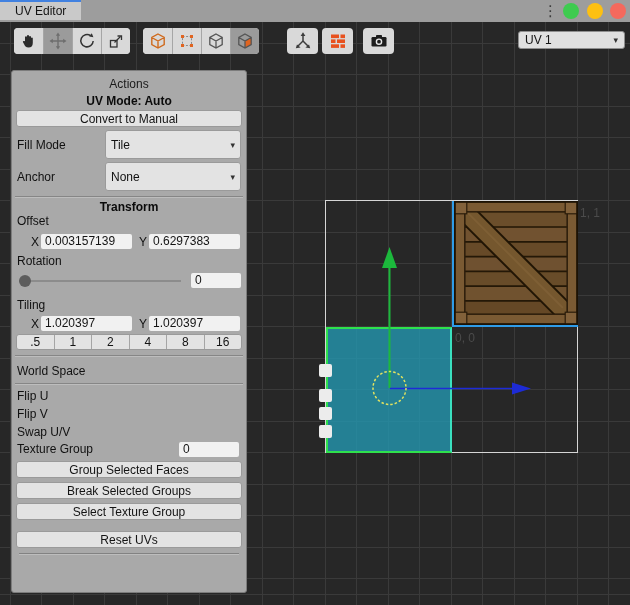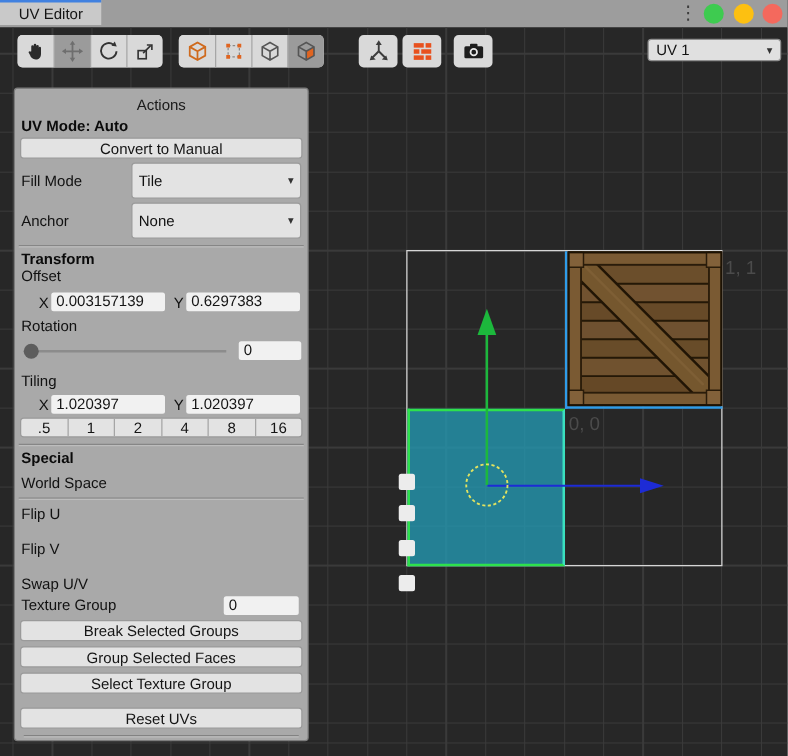--- a/index.html
+++ b/index.html
@@ -34,21 +34,21 @@
                display:flex; align-items:center; justify-content:center; }
   .uv-select { position:absolute; left:518px; top:9px; width:107px; height:18px; background:#e0e0e0;
                border:1px solid #8f8f8f; border-radius:3px; display:flex; align-items:center;
                padding:0 6px; font-size:12px; color:#141414; }
   .uv-select .arr { margin-left:auto; font-size:9px; color:#333; }
 
   
   .panel { position:absolute; left:11px; top:48px; width:236px; height:523px; background:#a9a9a9;
            border:1px solid #7c7c7c; border-radius:3px; padding:3px 3px 0 3px; z-index:5; }
   .panel-header { text-align:center; padding:3px 0 2px 0; color:#1a1a1a; }
-  .bold { font-weight:700; color:#0b0b0b; }
+  .bold { font-weight:700; color:#0b0b0b;text-align:center; }
   .p-line { padding:1px 2px; height:16px; line-height:14px; }
   .p-heading { padding:2px 2px 0 2px; height:15px; }
   .p-btn { height:17px; margin:1px 1px 0 1px; background:#e3e3e3; border:1px solid #9a9a9a; border-radius:3px;
            display:flex; align-items:center; justify-content:center; color:#141414; }
   .row { display:flex; align-items:center; margin-top:3px; padding:0 2px; }
   .row .lbl { width:88px; }
   .dropdown { flex:1; height:29px; background:#e3e3e3; border:1px solid #9a9a9a; border-radius:3px;
               display:flex; align-items:center; padding:0 5px; }
   .dropdown .arr { margin-left:auto; font-size:9px; color:#333; }
   .divider { margin-top:5px; height:2px; border-top:1px solid #868686; border-bottom:1px solid #bdbdbd; }
@@ -59,36 +59,36 @@
   .xy-row .field { flex:1; margin-right:5px; }
   .xy-row .field:last-child { margin-right:1px; }
   .slider-row { display:flex; align-items:center; margin-top:4px; padding:0 2px 0 4px; height:15px; }
   .slider-track { position:relative; flex:1; height:2px; background:#8c8c8c; margin-right:10px; }
   .slider-knob { position:absolute; left:0; top:-5px; width:12px; height:12px; border-radius:50%; background:#5d5d5d; }
   .slider-field { width:50px; }
   .presets { display:flex; height:16px; margin:3px 1px 0 1px; background:#e3e3e3; border:1px solid #9a9a9a;
              border-radius:3px; overflow:hidden; }
   .preset { flex:1; display:flex; align-items:center; justify-content:center; color:#141414; }
   .preset + .preset { border-left:1px solid #a5a5a5; }
-  .chk-row { display:flex; align-items:center; margin-top:13px; padding:0 2px; height:15px; }
+  .chk-row { display:flex; align-items:center; margin-top:3px; padding:0 2px; height:15px; }
   .checkbox { width:13px; height:13px; background:#ececec; border-radius:2px; margin-left:144px; position:absolute; left:160px; }
   .chk-row, .p-line, .p-heading { position:relative; }
   .tg-row { display:flex; align-items:center; margin-top:2px; padding:0 2px; height:16px; }
   .tg-row .field { width:60px; margin-left:auto; margin-right:2px; }
   .bottom-div { margin:5px 4px 0 4px; height:2px; border-top:1px solid #828282; border-bottom:1px solid #bdbdbd; }
 
   
   .uvbox { position:absolute; left:325px; top:178px; width:253px; height:253px; border:1px solid #d6d6d6; }
   .cell-crate { position:absolute; left:126px; top:0; width:126px; height:126px;
                 border-left:2px solid #2f9ce8; border-bottom:2px solid #2f9ce8; }
   .cell-crate svg { display:block; width:100%; height:100%; }
   .cell-sel { position:absolute; left:0; top:126px; width:126px; height:126px;
               background:rgba(36,154,180,0.78);
               border:2px solid #2ee14d; border-right-color:#3ae0bf; }
-  .canvas-label { position:absolute; color:#4b4b4b; font-size:15px; z-index:2; }
+  .canvas-label { position:absolute; color:#4b4b4b; font-size:12px; z-index:2; }
   .lbl-origin { left:455px; top:309px; }
   .lbl-unit { left:580px; top:184px; }
 
   .gizmo { position:absolute; left:0; top:0; width:630px; height:583px; pointer-events:none; z-index:3; }
 
   .icon-svg { display:block; }
 </style>
 </head>
 <body>
 
@@ -309,21 +309,20 @@
       <div class="presets">
         <div class="preset">.5</div>
         <div class="preset">1</div>
         <div class="preset">2</div>
         <div class="preset">4</div>
         <div class="preset">8</div>
         <div class="preset">16</div>
       </div>
 
       <div class="divider"></div>
-      <div class="p-heading bold">Special</div>
       <div class="chk-row" style="margin-top:6px;">
         <span>World Space</span>
         <div class="checkbox"></div>
       </div>
       <div class="divider"></div>
       <div class="chk-row" style="margin-top:3px;align-items:center;">
         <span>Flip U</span>
         <div class="checkbox"></div>
       </div>
       <div class="chk-row">
@@ -332,21 +331,21 @@
       </div>
       <div class="chk-row">
         <span>Swap U/V</span>
         <div class="checkbox"></div>
       </div>
 
       <div class="tg-row">
         <span>Texture Group</span>
         <div class="field">0</div>
       </div>
+      <div class="p-btn" style="margin-top:4px;">Group Selected Faces</div>
       <div class="p-btn" style="margin-top:4px;">Break Selected Groups</div>
-      <div class="p-btn" style="margin-top:4px;">Group Selected Faces</div>
       <div class="p-btn" style="margin-top:4px;">Select Texture Group</div>
       <div class="p-btn" style="margin-top:11px;">Reset UVs</div>
       <div class="bottom-div"></div>
     </div>
 
   </div>
 </div>
 
 </body></html>

